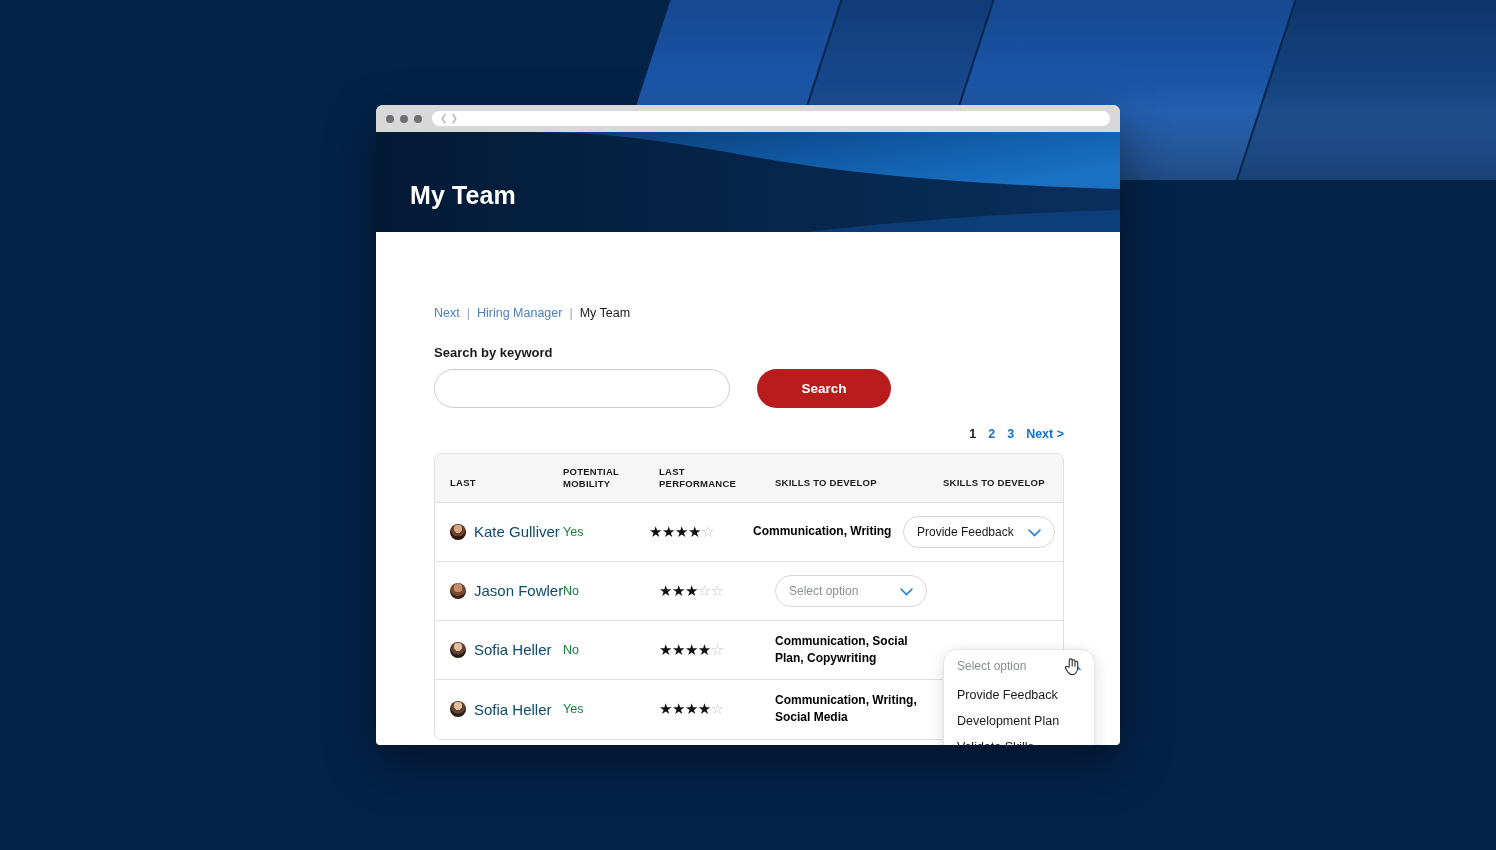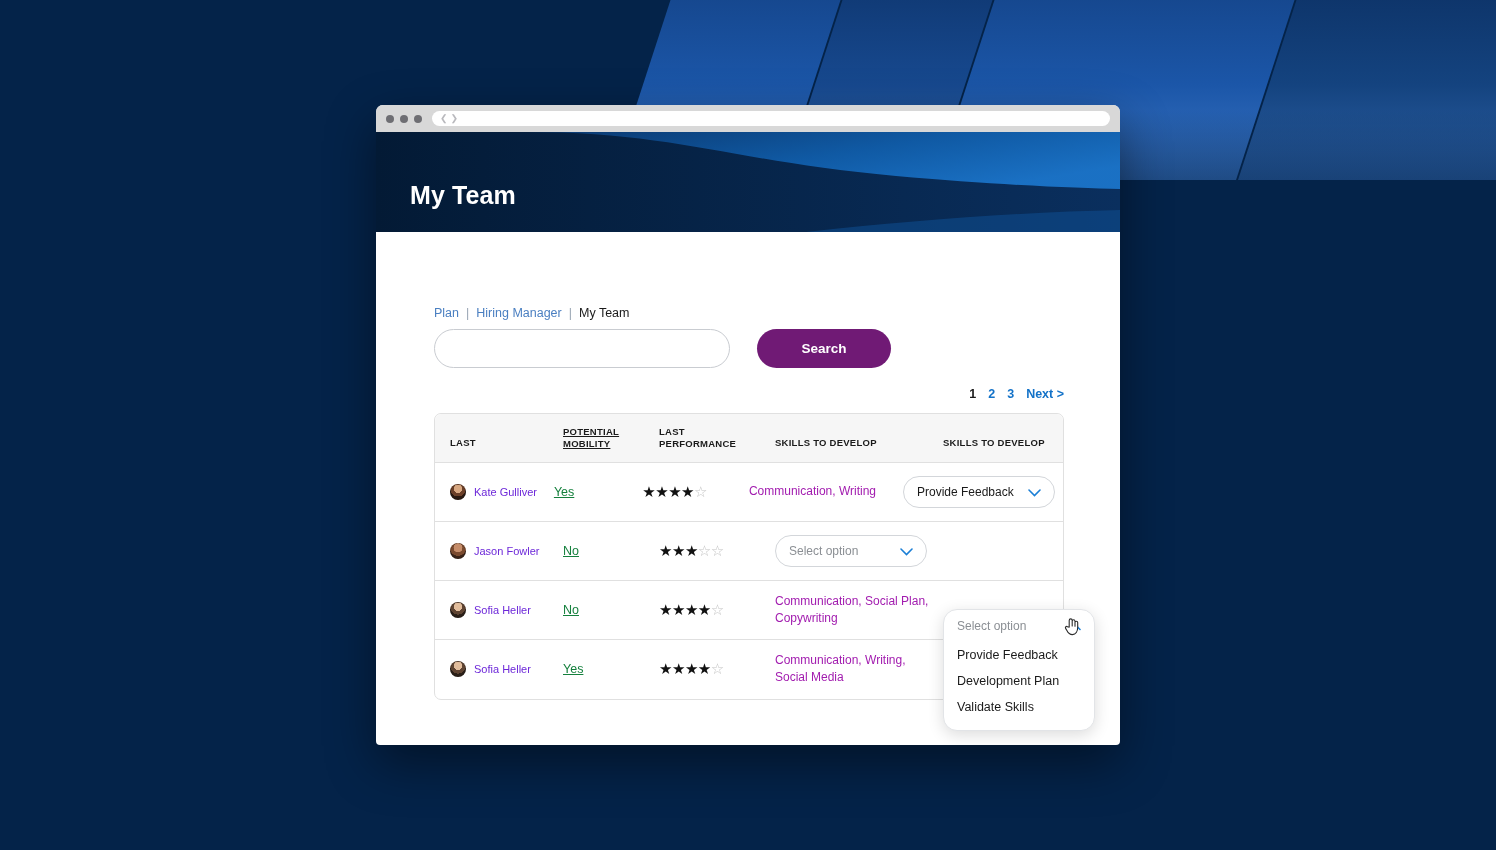--- a/index.html
+++ b/index.html
@@ -59,59 +59,59 @@
   #breadcrumb a { color:#4a7fc1; text-decoration:none; }
   #breadcrumb .sep { color:#9aa6b4; }
 
   #search-label { margin-top:25px; font-size:13px; font-weight:bold; color:#1a1a1a; }
   #search-row { margin-top:9px; display:flex; align-items:center; gap:27px; }
   #search-input {
     width:296px; height:39px; border:1px solid #c9ccd1; border-radius:20px;
     padding:0 16px; font-size:13px; font-family:inherit; color:#1a1a1a; outline:none; background:#fff;
   }
   #search-button {
-    width:134px; height:39px; border:none; border-radius:20px; background:#701a75;
+    width:134px; height:39px; border:none; border-radius:20px; background:#b91c1c;
     color:#ffffff; font-size:13.5px; font-weight:bold; font-family:inherit; cursor:pointer;
   }
 
   #pagination { margin-top:19px; display:flex; justify-content:flex-end; align-items:center; gap:12px;
                 font-size:12.5px; font-weight:bold; }
   #pagination .pg { color:#1372c8; text-decoration:none; cursor:pointer; }
   #pagination .pg.current { color:#1a1a1a; }
 
   
   #team-table { margin-top:12px; border:1px solid #e0e0e0; border-radius:7px; overflow:visible; background:#fff; }
   .trow { display:flex; align-items:center; border-bottom:1px solid #e0e0e0; }
   .trow:last-child { border-bottom:none; }
   #thead { background:#f6f6f6; border-radius:7px 7px 0 0; align-items:flex-start; padding:13px 0 12px 0; }
   #thead .cell { font-size:9.5px; font-weight:bold; color:#1a1a1a; letter-spacing:.25px; line-height:1.25; }
   .cell { padding:0 8px 0 0; }
   .c-name   { width:128px; padding-left:15px; }
-  .c-succ   { width:96px;text-decoration:underline; }
+  .c-succ   { width:96px; }
   .c-perf   { width:116px; }
   .c-skills { width:168px; }
   .c-action { flex:1; }
   #thead .c-name { align-self:flex-end; padding-bottom:1px; }
   #thead .c-succ, #thead .c-perf { margin-top:-1px; }
   #thead .c-skills, #thead .c-action { align-self:flex-end; padding-bottom:1px; }
 
   .tbody .trow { min-height:59px; }
   .person { display:flex; align-items:center; gap:8px; }
   .avatar { width:16px; height:16px; border-radius:50%; flex:none;
             box-shadow:inset 0 0 0 1px rgba(0,0,0,.15); }
   .av-1 { background:radial-gradient(circle at 50% 30%, #d8a882 0 30%, #6b3f28 31% 55%, #2a1a12 56% 100%); }
   .av-2 { background:radial-gradient(circle at 50% 30%, #c68d6a 0 32%, #7a4a2e 33% 58%, #3a2418 59% 100%); }
   .av-3 { background:radial-gradient(circle at 50% 30%, #e2bd9c 0 30%, #5f4432 31% 56%, #2b2018 57% 100%); }
   .av-4 { background:radial-gradient(circle at 50% 30%, #e2bd9c 0 30%, #5f4432 31% 56%, #2b2018 57% 100%); }
-  .pname { font-size:11px; color:#6d28d9; white-space:nowrap;text-align:center; }
+  .pname { font-size:15px; color:#0c4a6e; white-space:nowrap;text-align:center; }
   .succ  { font-size:12.5px; color:#15803d; }
   .stars { font-size:15px; letter-spacing:-0.5px; line-height:1; white-space:nowrap; }
   .stars .on  { color:#111111; }
   .stars .off { color:#c4c4c4; }
-  .skills { font-size:12px; color:#a21caf; line-height:1.42; }
+  .skills { font-size:12px; color:#000000; line-height:1.42;font-weight:bold; }
 
   
   .select {
     position:relative; width:152px; height:32px; border:1px solid #d3d6da; border-radius:17px;
     background:#ffffff; display:flex; align-items:center; padding:0 13px; cursor:pointer;
   }
   .select .val { font-size:12px; color:#1a1a1a; }
   .select .val.placeholder { color:#8b8f94; }
   .select .chev { margin-left:auto; }
 
@@ -171,27 +171,28 @@
       <rect width="744" height="100" fill="url(#gDark)"></rect>
       <path d="M150,0 C300,0 360,30 520,44 C620,53 700,56 744,57 L744,0 Z" fill="url(#gLight)" opacity="0.95"></path>
       <path d="M430,100 C540,88 650,80 744,78 L744,100 Z" fill="#0e4f92" opacity="0.55"></path>
     </svg>
     <div id="hero-title">My Team</div>
   </div>
 
   <div id="content-card">
 
     <div id="breadcrumb">
-      <a href="#">Plan</a>
+      <a href="#">Next</a>
       <span class="sep">|</span>
       <a href="#">Hiring Manager</a>
       <span class="sep">|</span>
       <span>My Team</span>
     </div>
 
+    <div id="search-label">Search by keyword</div>
     <div id="search-row">
       <input id="search-input" type="text" placeholder="" style="">
       <button id="search-button">Search</button>
     </div>
 
     <div id="pagination">
       <a class="pg current">1</a>
       <a class="pg">2</a>
       <a class="pg">3</a>
       <a class="pg">Next &gt;</a>

